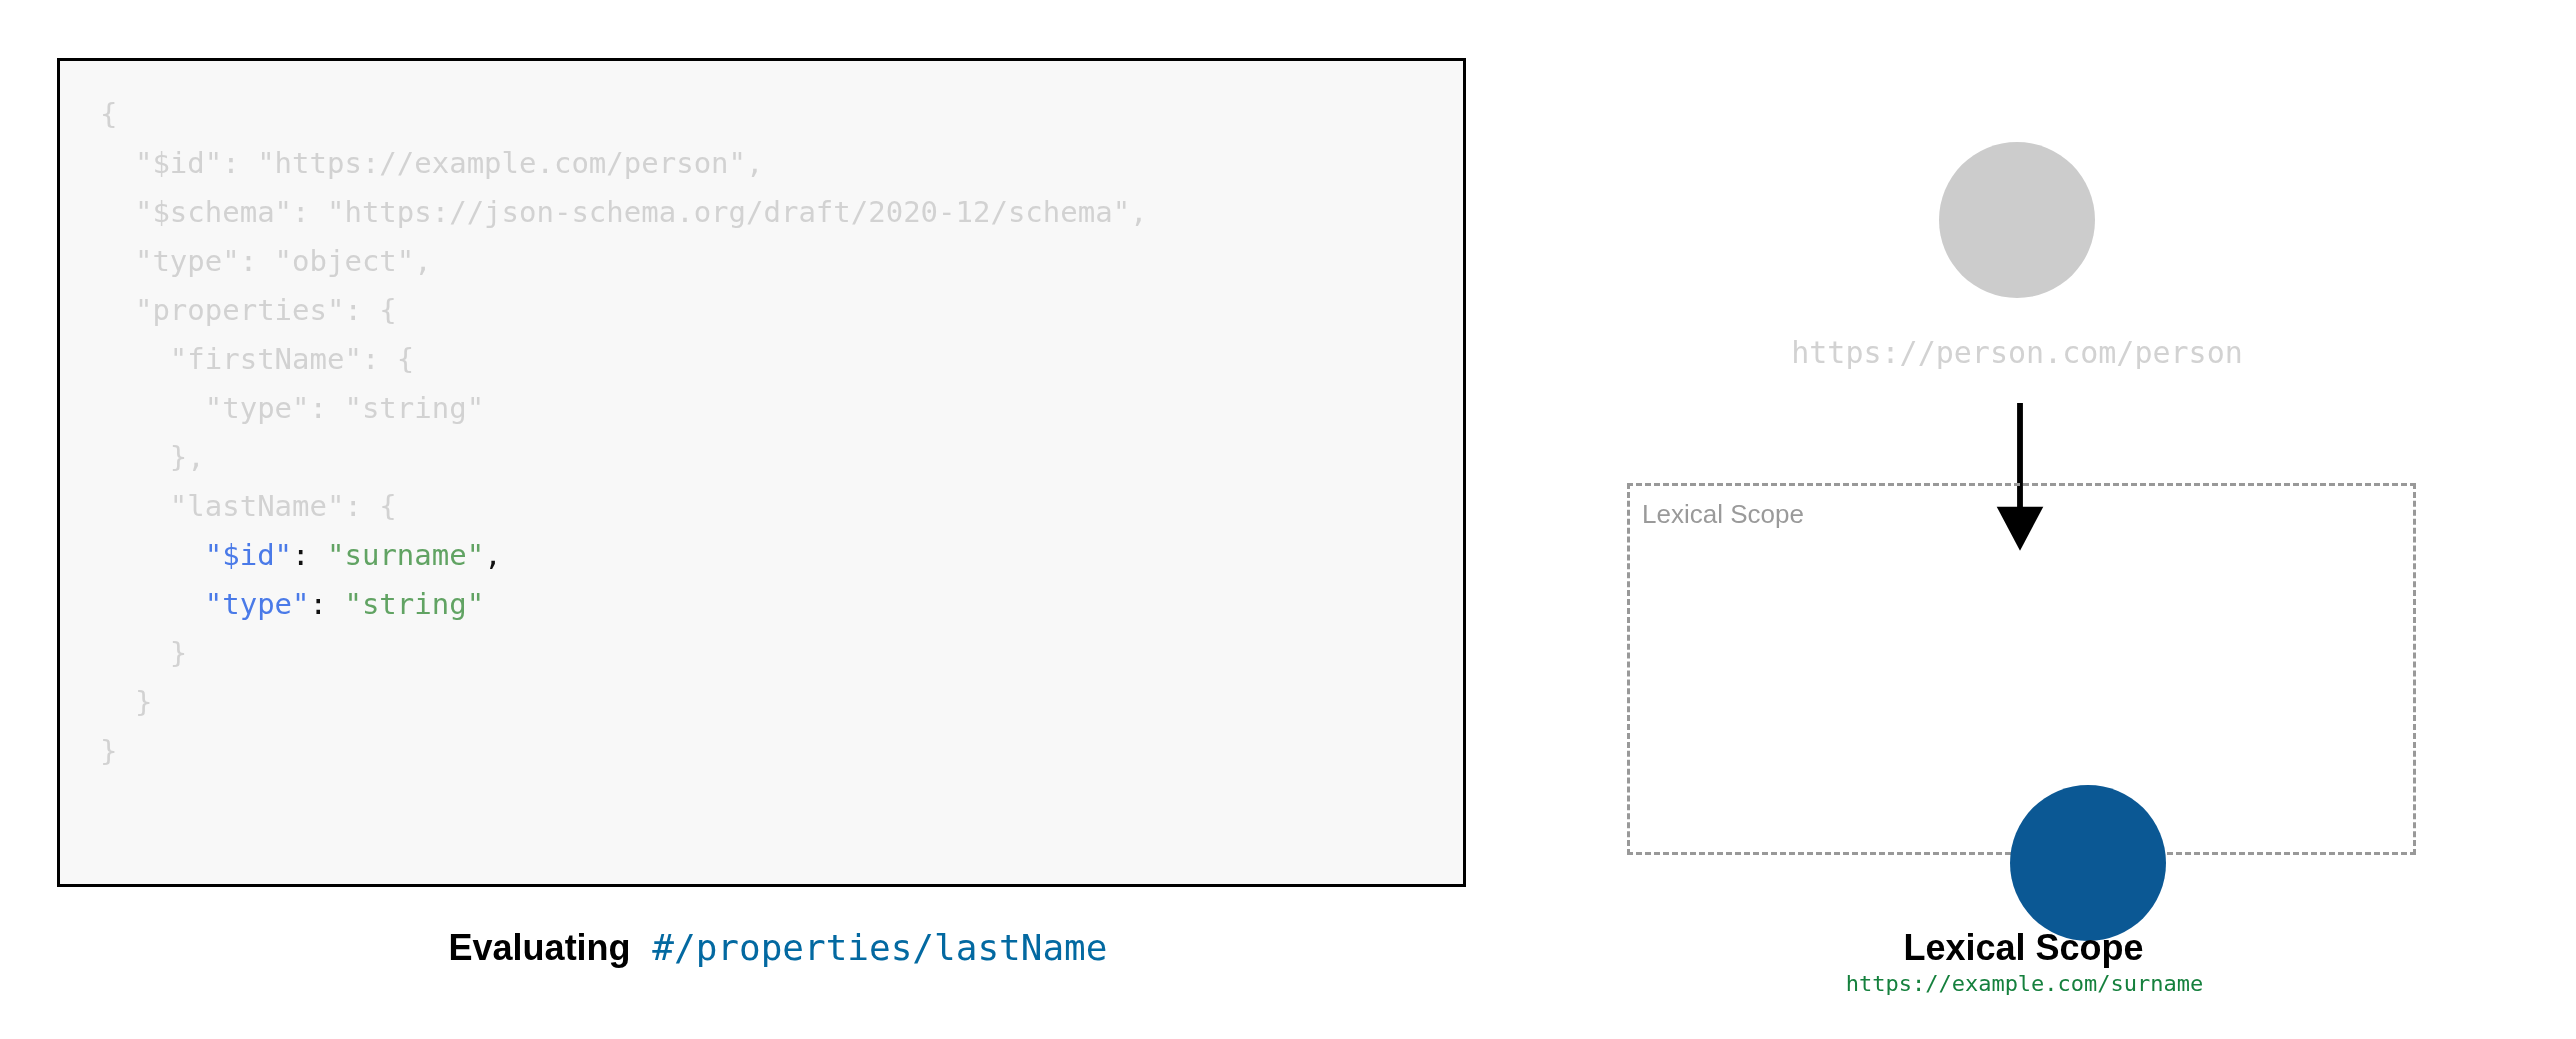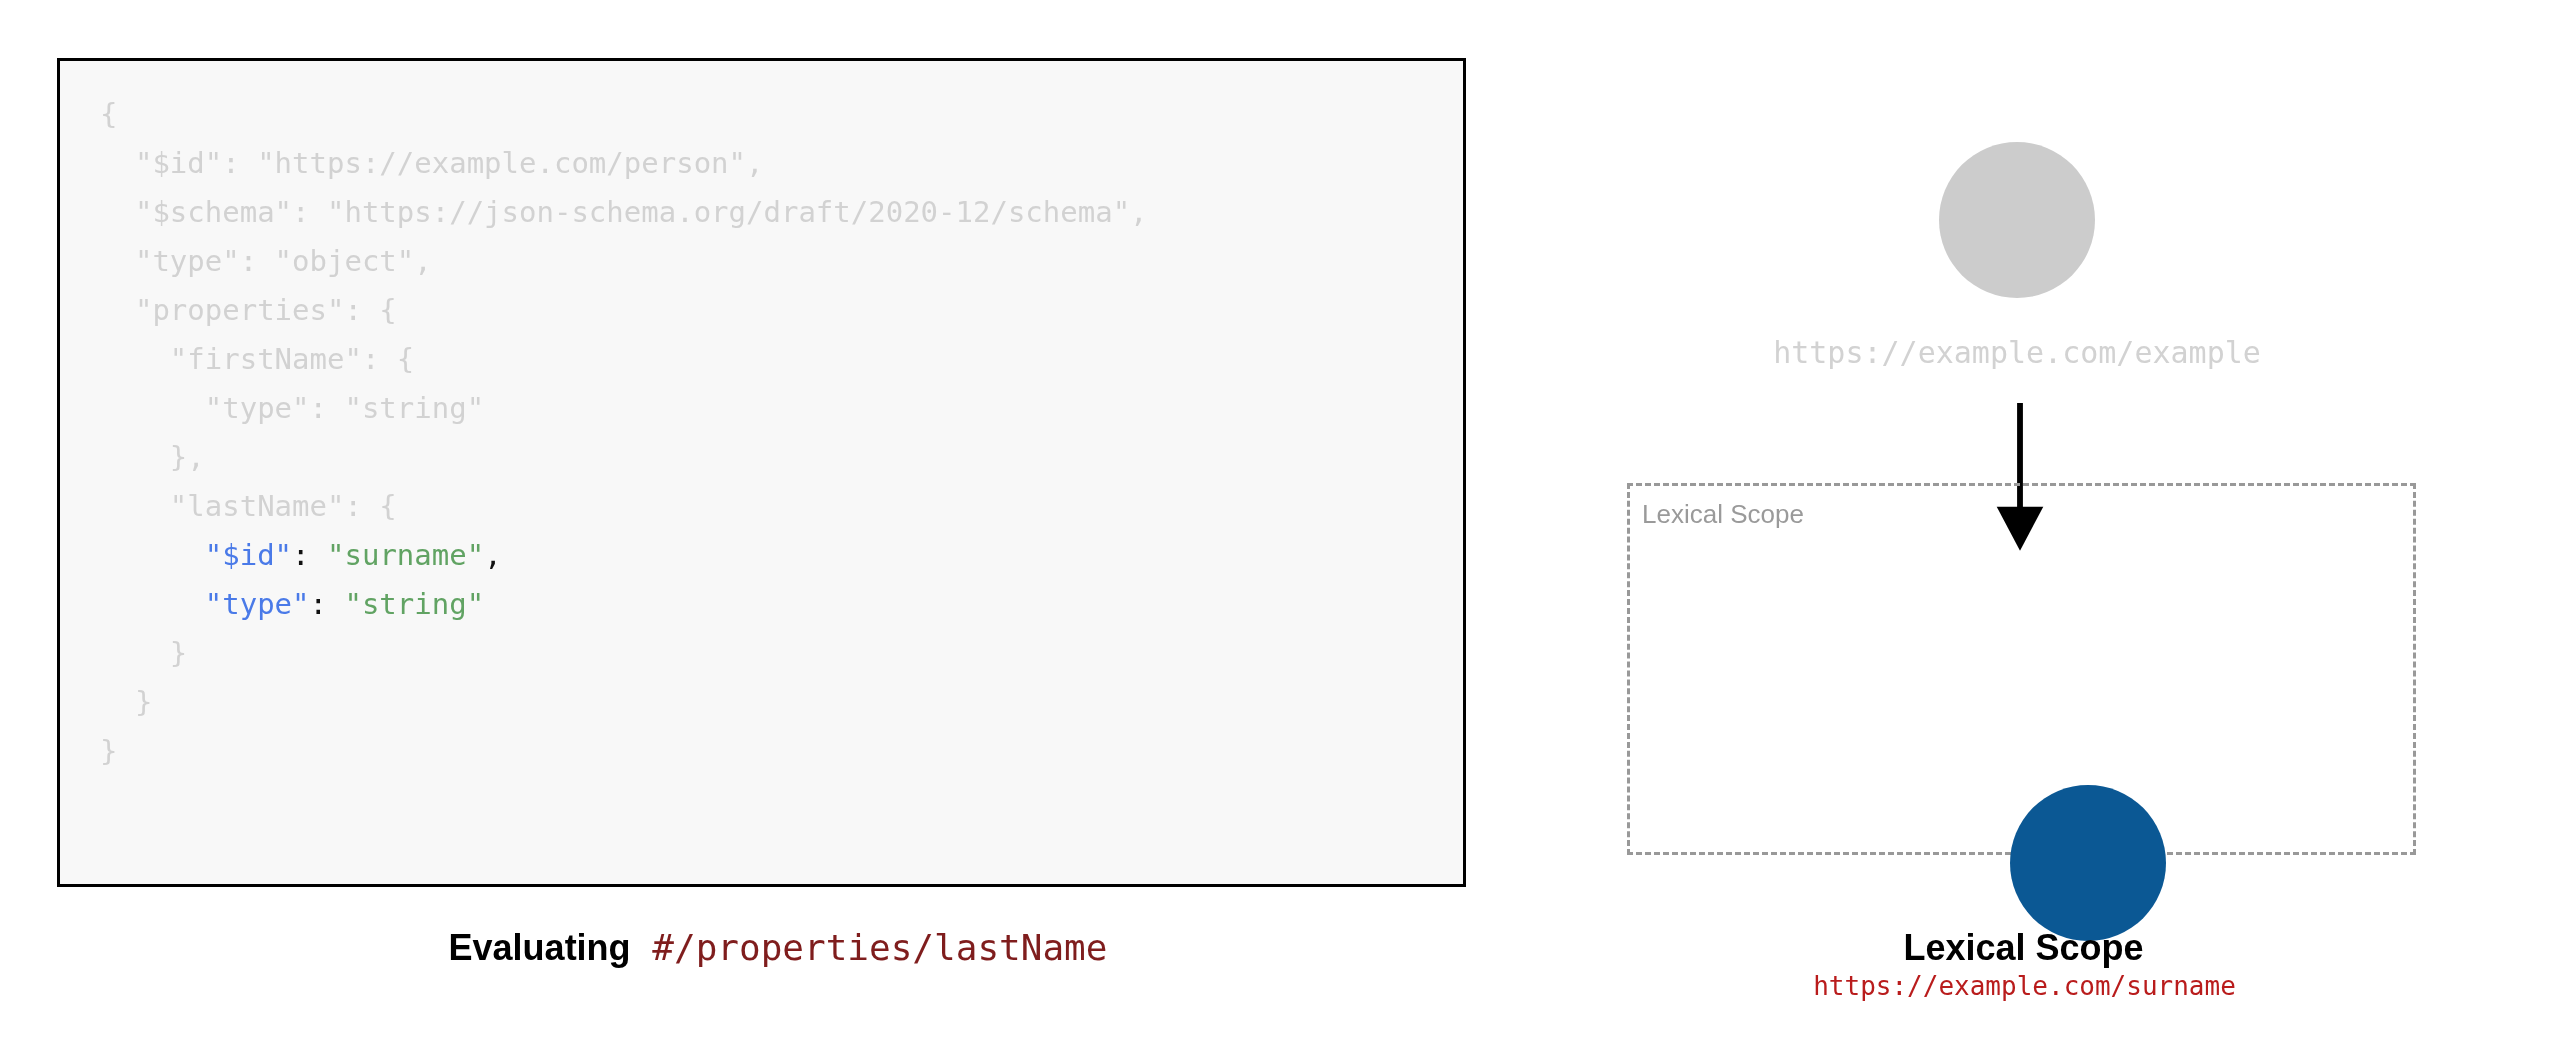--- a/index.html
+++ b/index.html
@@ -73,21 +73,21 @@
     font-family: "Liberation Sans", sans-serif;
     font-weight: bold;
     font-size: 36px;
     color: #000000;
     margin-left: 30px;
   }
   #left-caption-code {
     font-family: "DejaVu Sans Mono", "Liberation Mono", monospace;
     font-weight: normal;
     font-size: 36px;
-    color: #7f1d1d;
+    color: #0369a1;
   }
 
   
   #right-panel {
     position: absolute;
     left: 1559px;
     top: 0;
     width: 1017px;
     height: 1039px;
   }
@@ -155,22 +155,22 @@
     border-radius: 50%;
     background: #0b5894;
   }
   #label-surname {
     position: absolute;
     left: 0px;
     top: 484px;
     width: 789px;
     text-align: center;
     font-family: "DejaVu Sans Mono", "Liberation Mono", monospace;
-    font-size: 26px;
-    color: #b91c1c;
+    font-size: 22px;
+    color: #15803d;
     white-space: nowrap;
     line-height: 1.3;
   }
 
   
   #right-caption {
     position: absolute;
     left: 0px;
     top: 930px;
     width: 929px;
@@ -195,21 +195,21 @@
   <div id="left-caption">
     <span id="left-caption-strong">Evaluating</span><span id="left-caption-code"> #/properties/lastName</span>
   </div>
 
 </div>
 
 <div id="right-panel">
 
   <div id="node-person"></div>
 
-  <div id="label-person">https://example.com/example</div>
+  <div id="label-person">https://person.com/person</div>
 
   <svg id="arrow-person-to-surname" viewBox="0 0 120 230">
     <line x1="60" y1="0" x2="60" y2="190" stroke="#000000" stroke-width="9"></line>
     <polygon points="60,228 24,160 96,160" fill="#000000"></polygon>
   </svg>
 
   <div id="lexical-scope-box">
     <div id="node-surname"></div>
     <div id="label-surname">https://example.com/surname</div>
   </div>

